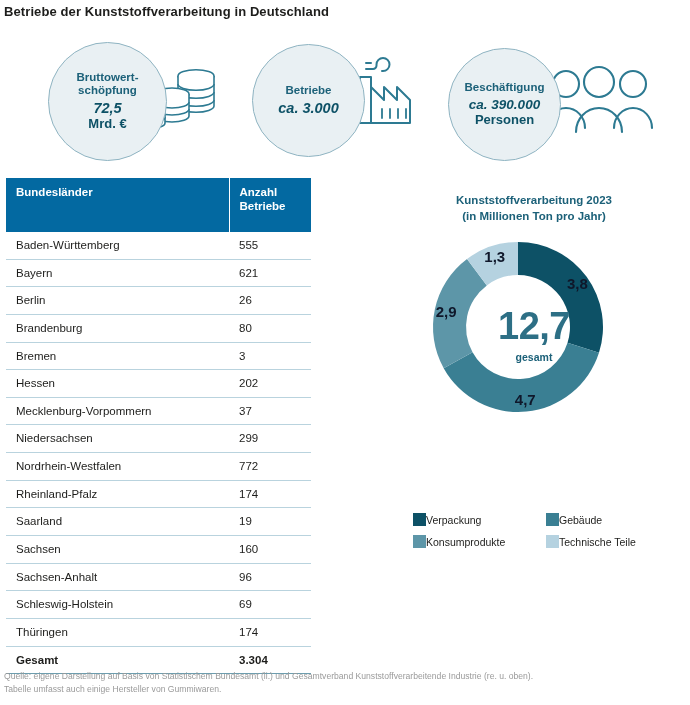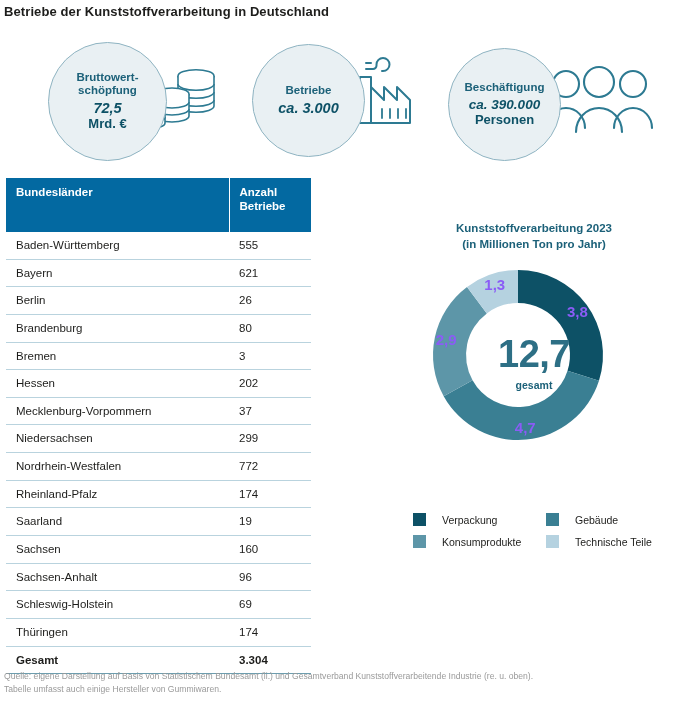--- a/index.html
+++ b/index.html
@@ -112,21 +112,21 @@
   table.data-table tbody tr.total-row td {
     font-weight: 700;
     border-top: 1.6px solid #6d9dae;
     border-bottom: 1.6px solid #6d9dae;
   }
 
   
   #chart-block {
     position: absolute;
     left: 378px;
-    top: 221px;
+    top: 193px;
     width: 312px;
   }
   #chart-title {
     text-align: center;
     font-size: 11.5px;
     font-weight: 700;
     color: #1c6179;
     line-height: 1.35;
     width: 270px;
     margin: 0 auto;
@@ -158,38 +158,38 @@
     top: 120px;
     text-align: center;
     font-size: 10.5px;
     font-weight: 700;
     color: #1c6179;
   }
   .slice-label {
     position: absolute;
     font-size: 15px;
     font-weight: 700;
-    color: #8b5cf6;
+    color: #0f172a;
     line-height: 1;
   }
 
   
   #legend {
     position: absolute;
     left: 413px;
     top: 513px;
     width: 265px;
     display: grid;
     grid-template-columns: 133px 132px;
     grid-row-gap: 9px;
   }
   .legend-item {
     display: flex;
     align-items: flex-end;
-    gap: 16px;
+    gap: 0;
   }
   .legend-swatch {
     width: 13px;
     height: 13px;
     flex: 0 0 13px;
   }
   .legend-text {
     font-size: 10.5px;
     color: #1d1d1b;
     white-space: nowrap;

